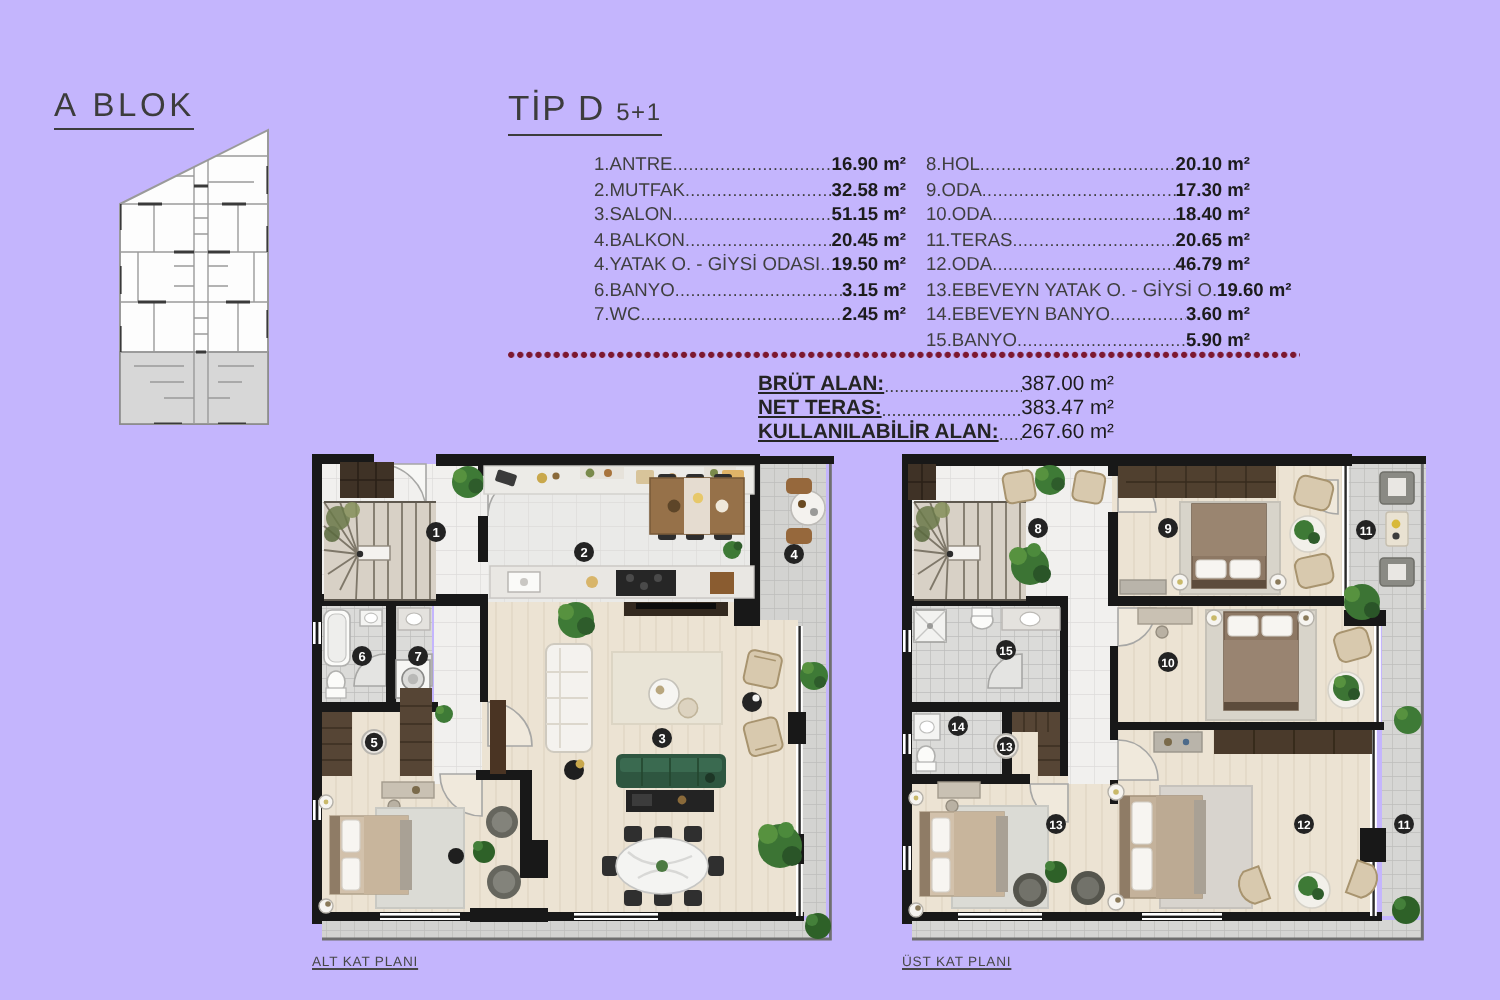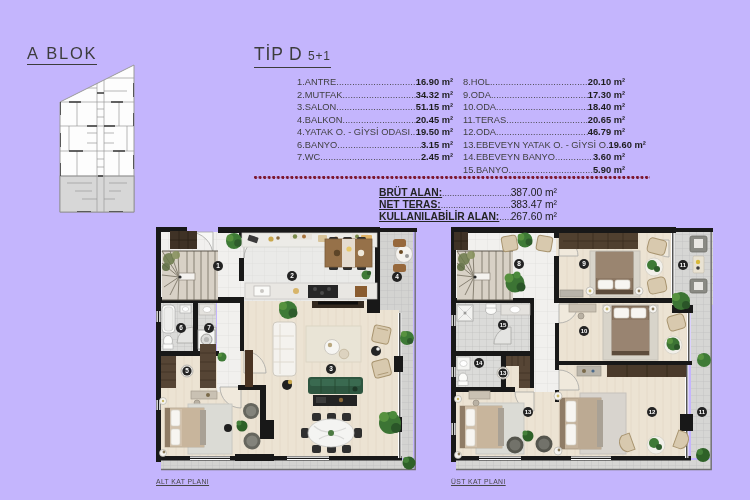--- a/index.html
+++ b/index.html
@@ -60,21 +60,21 @@
 <div class="cols">
 <div class="col c1">
 <div class="r">
           <span>1.ANTRE</span>
           <span class="d">....................................................</span>
           <span class="v">16.90 m²</span>
         </div>
 <div class="r">
           <span>2.MUTFAK</span>
           <span class="d">....................................................</span>
-          <span class="v">34.32 m²</span>
+          <span class="v">32.58 m²</span>
         </div>
 <div class="r">
           <span>3.SALON</span>
           <span class="d">....................................................</span>
           <span class="v">51.15 m²</span>
         </div>
 <div class="r">
           <span>4.BALKON</span>
           <span class="d">....................................................</span>
           <span class="v">20.45 m²</span>

